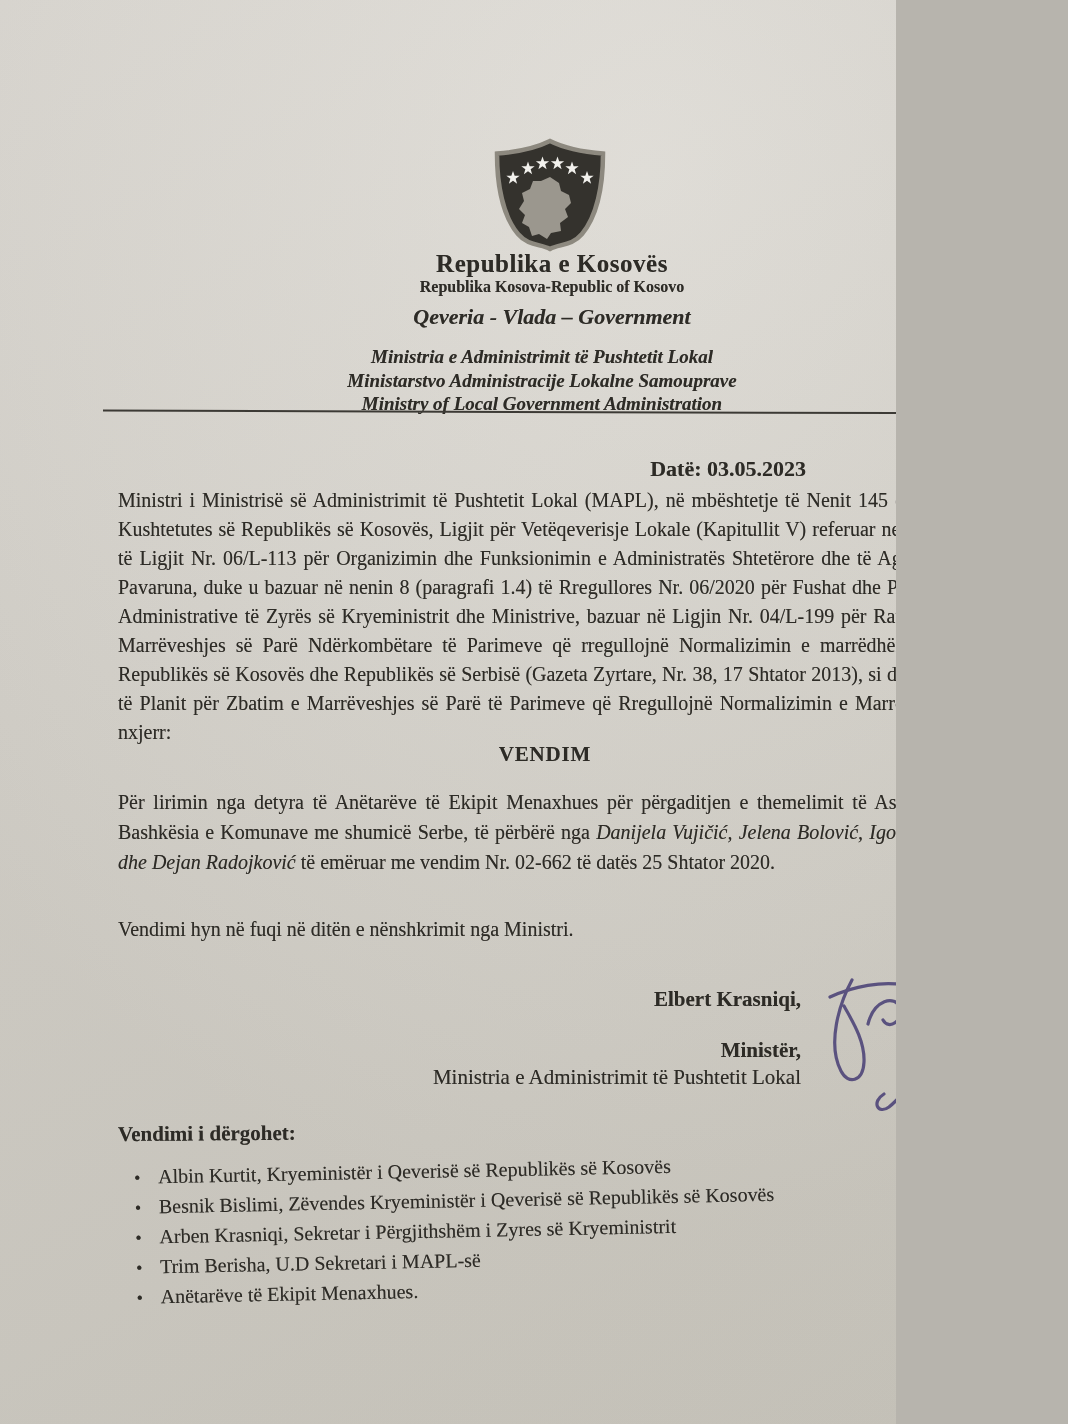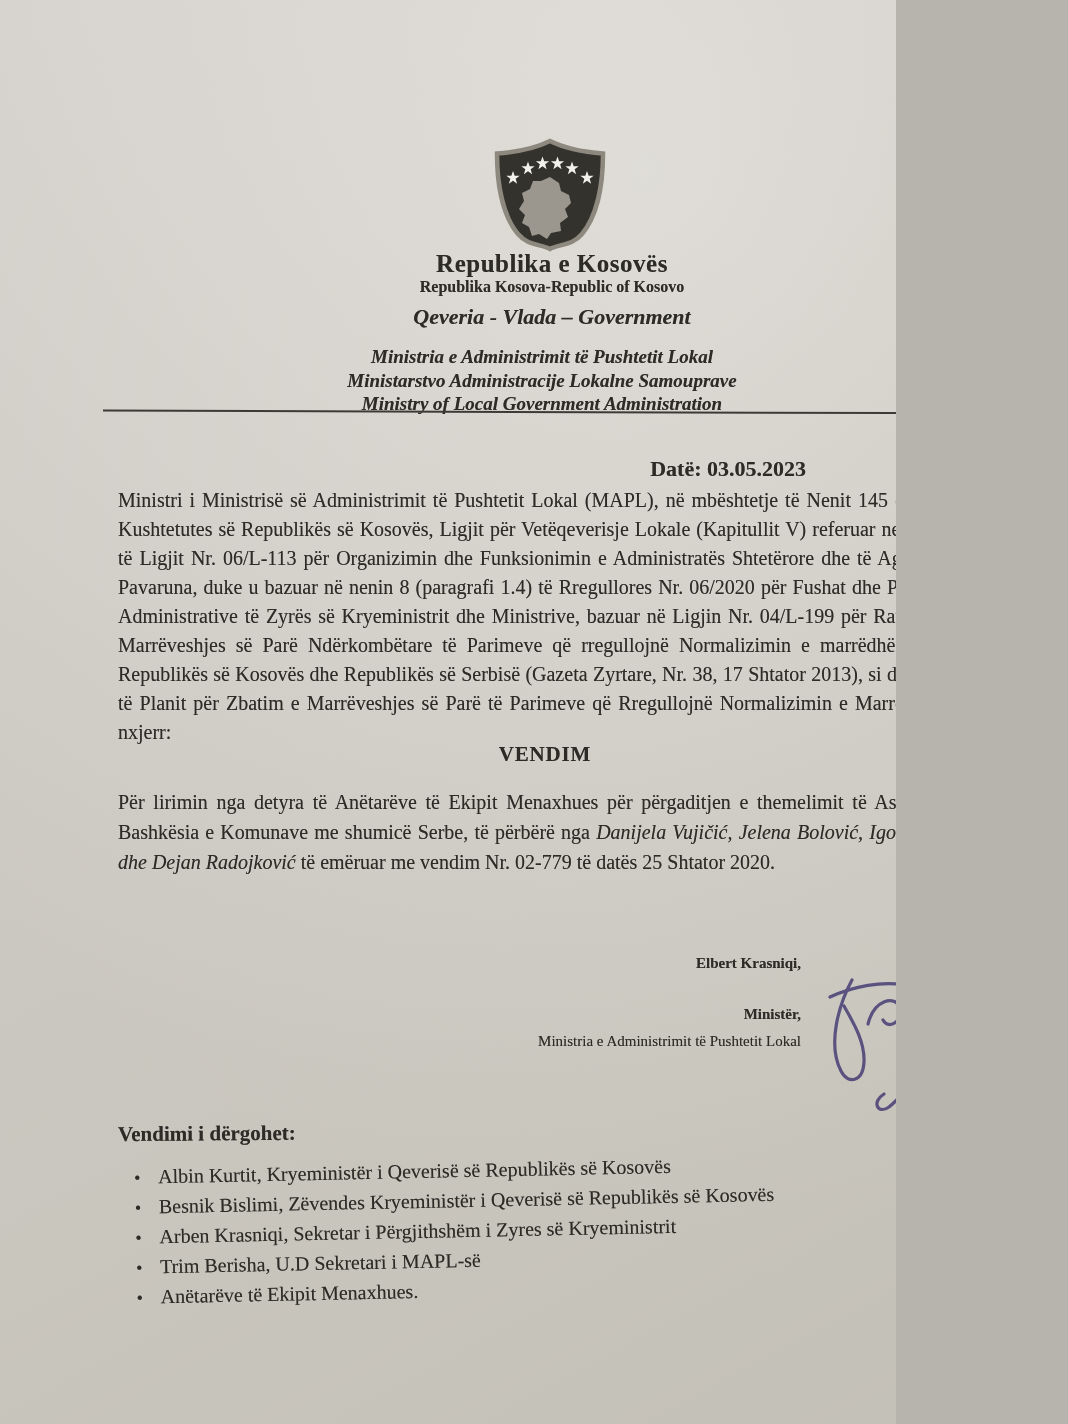--- a/index.html
+++ b/index.html
@@ -30,21 +30,21 @@
   .rule{ left:103px; top:411px; width:889px; height:2px; background:#3c3a35; transform:rotate(0.18deg); }
 
   .date{ top:441px; right:90px; font-size:22px; font-weight:bold;margin-top:15px; }
 
   .para{ left:118px; width:863px; font-size:20px; text-align:justify; }
   .p1{ top:486px; line-height:29px; }
   .decision-title{ left:22px; width:1046px; top:742px; text-align:center; font-weight:bold; font-size:21px; letter-spacing:0.8px; }
   .p2{ top:787px; line-height:30px; }
   .p3{ top:918px; }
 
-  .sig-line{ right:95px; text-align:center; font-size:15px; white-space:nowrap; }
+  .sig-line{ right:95px; text-align:center; font-size:21px; white-space:nowrap;margin-top:32px; }
   .sig-name{ top:955px; font-weight:bold; }
   .sig-title{ top:1006px; font-weight:bold; }
   .sig-org1{ top:1033px; }
   .sig-org2{ top:1063px; }
   .sig-svg{ left:810px; top:948px; width:205px; height:190px; pointer-events:none; }
 
   .dist-heading{ left:118px; top:1122px; font-size:21px; font-weight:bold; transform:rotate(-0.4deg); transform-origin:left center; }
   .dist-list{ left:118px; top:1166px; width:880px; transform:rotate(-1.15deg); transform-origin:left top; list-style:none; margin:0; padding:0; font-size:20px; }
   .dist-list li{ position:relative; padding-left:40px; margin-bottom:8px; line-height:22px; }
   .dist-list li::before{ content:"•"; position:absolute; left:16px; top:1px; font-size:18px; }
@@ -82,22 +82,23 @@
   </div>
 
   <div class="abs rule"></div>
 
   <div class="abs date soft">Datë: 03.05.2023</div>
 
   <div class="abs para p1 soft">Ministri i Ministrisë së Administrimit të Pushtetit Lokal (MAPL), në mbështetje të Nenit 145 (pika 2) të Kushtetutes së Republikës së Kosovës, Ligjit për Vetëqeverisje Lokale (Kapitullit V) referuar nenet 10, 11 të Ligjit Nr. 06/L-113 për Organizimin dhe Funksionimin e Administratës Shtetërore dhe të Agjencive të Pavaruna, duke u bazuar në nenin 8 (paragrafi 1.4) të Rregullores Nr. 06/2020 për Fushat dhe Përgjegjësit Administrative të Zyrës së Kryeministrit dhe Ministrive, bazuar në Ligjin Nr. 04/L-199 për Ratifikimin e Marrëveshjes së Parë Ndërkombëtare të Parimeve që rregullojnë Normalizimin e marrëdhënieve mes Republikës së Kosovës dhe Republikës së Serbisë (Gazeta Zyrtare, Nr. 38, 17 Shtator 2013), si dhe pikën 2 të Planit për Zbatim e Marrëveshjes së Parë të Parimeve që Rregullojnë Normalizimin e Marrëdhenieve, nxjerr:</div>
 
   <div class="abs decision-title soft">VENDIM</div>
 
-  <div class="abs para p2 soft"><span>Për lirimin nga detyra të Anëtarëve të Ekipit Menaxhues për përgaditjen e themelimit të Asociacionit/ Bashkësia e Komunave me shumicë Serbe, të përbërë nga </span><i>Danijela Vujičić, Jelena Bolović, Igor Kalamar dhe Dejan Radojković</i><span> të emëruar me vendim Nr. 02-779 të datës 25 Shtator 2020.</span></div>
+  <div class="abs para p2 soft"><span>Për lirimin nga detyra të Anëtarëve të Ekipit Menaxhues për përgaditjen e themelimit të Asociacionit/ Bashkësia e Komunave me shumicë Serbe, të përbërë nga </span><i>Danijela Vujičić, Jelena Bolović, Igor Kalamar dhe Dejan Radojković</i><span> të emëruar me vendim Nr. 02-662 të datës 25 Shtator 2020.</span></div>
 
+  <div class="abs para p3 soft">Vendimi hyn në fuqi në ditën e nënshkrimit nga Ministri.</div>
 
   <div class="abs sig-line sig-name soft">Elbert Krasniqi,</div>
   <div class="abs sig-line sig-title soft">Ministër,</div>
   <div class="abs sig-line sig-org1 soft">Ministria e Administrimit të Pushtetit Lokal</div>
 
   <svg class="abs sig-svg" viewBox="0 0 205 190" aria-hidden="true">
     <g fill="none" stroke="#4b4277" stroke-width="3.2" stroke-linecap="round" stroke-linejoin="round" opacity="0.88">
 
       <path d="M42,32 C29,56 17,96 31,123 C38,137 53,134 54,114 C55,92 41,71 34,58"></path>
 

